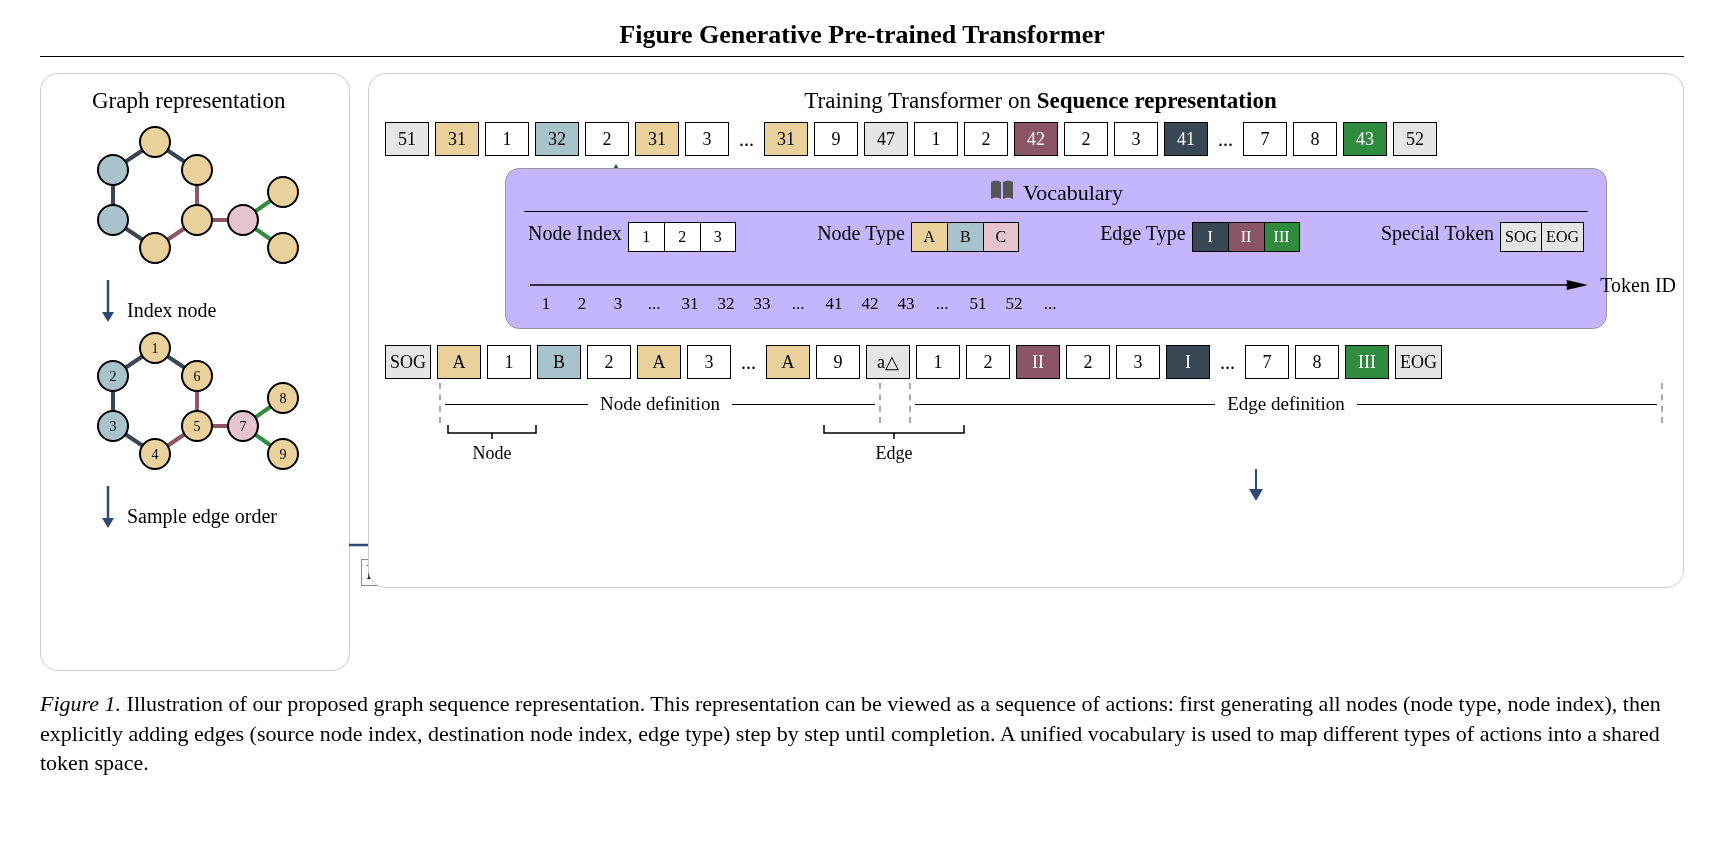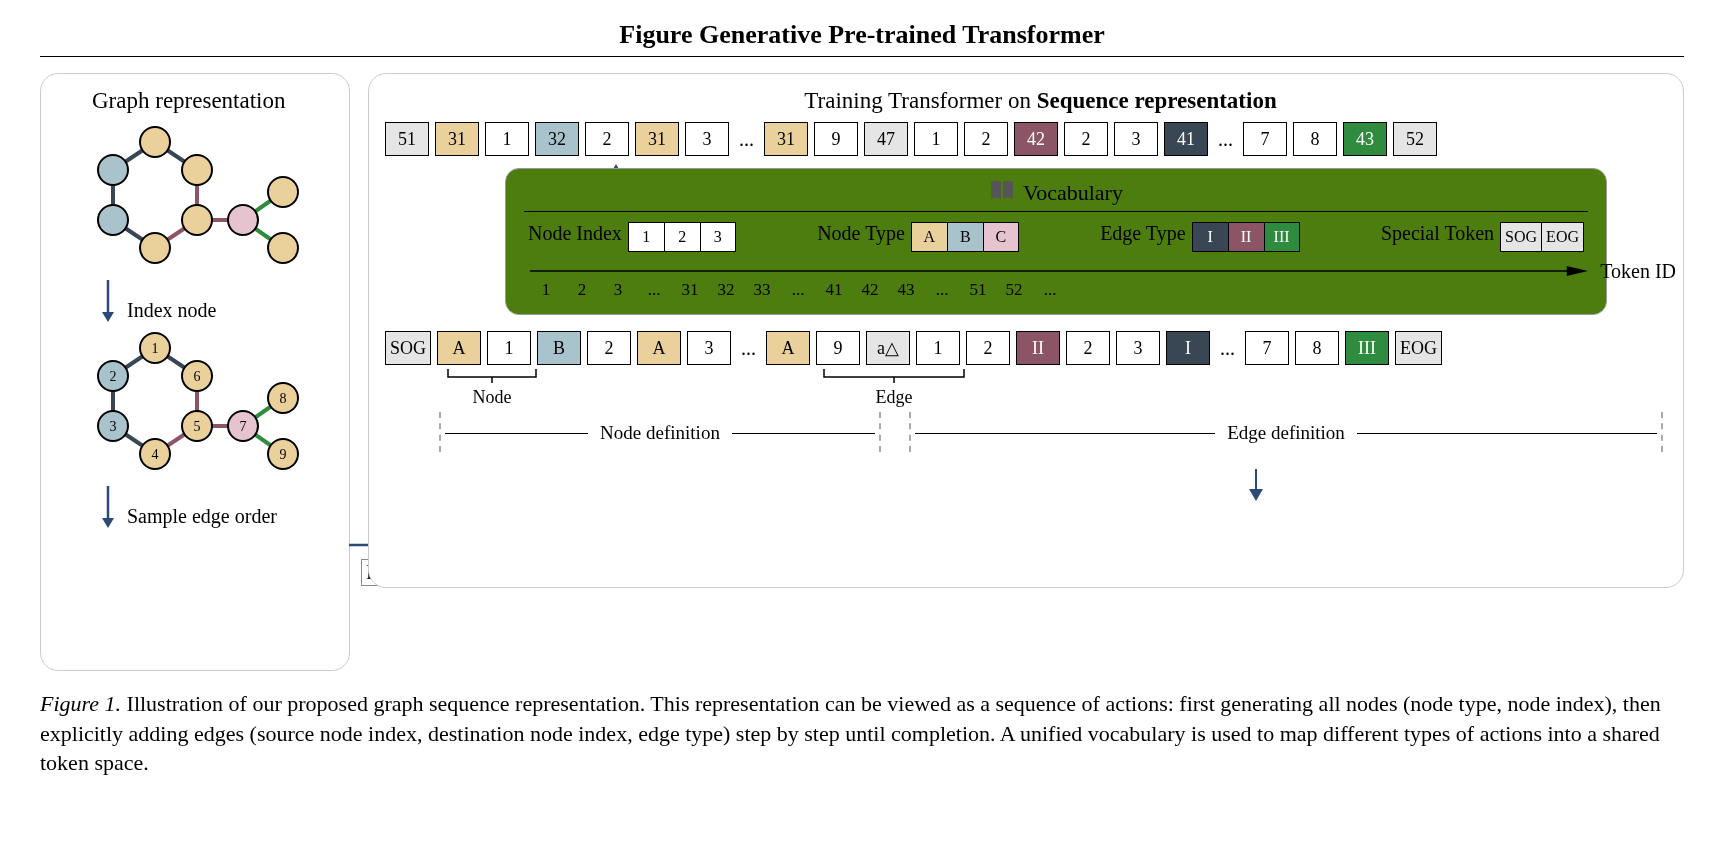--- a/index.html
+++ b/index.html
@@ -74,21 +74,21 @@
   .tok.mauve { background:#8c5566; color:#fff; }
   .tok.green { background:#2f8b3d; color:#fff; }
   .dots { font-size:20px; padding: 0 4px; }
 
   
   .vocab-box {
     border: 1.5px solid #999;
     border-radius: 14px;
     padding: 10px 18px 14px;
     margin: 12px 60px 10px 120px;
-    background:#4d7c0f;
+    background:#c4b5fd;
     position:relative;
   }
   .vocab-header { display:flex; align-items:center; justify-content:center; gap:8px; margin-bottom:4px;}
   .vocab-header .icon { font-size:22px; color:#444;}
   .vocab-header .label { font-size:22px;}
   .vocab-hr { border:none; border-top:1px solid #000; margin:4px 0 10px;}
   .vocab-cols { display:flex; gap:50px; align-items:flex-start; justify-content:space-between; padding:0 4px;}
   .vcol { display:flex; gap:6px;}
   .vcol-label { font-size:20px; margin-bottom:2px;}
   .vcol-row { display:flex; gap:0;}
@@ -280,21 +280,21 @@
             </div>
           </div>
           <div class="vcol">
             <div class="vcol-label">Special Token</div>
             <div class="vcol-row">
               <div class="tok small grey">SOG</div>
               <div class="tok small grey">EOG</div>
             </div>
           </div>
         </div>
-      <div class="axis-line" style="margin-top:10px;">
+      <div class="axis-line" style="margin-top:24px;">
         <svg viewBox="0 0 700 18" preserveAspectRatio="none">
             <line x1="4" y1="9" x2="688" y2="9" stroke="#000" stroke-width="1.5"></line>
             <polygon points="700,9 686,4 686,14" fill="#000"></polygon>
         <g id="axis-tick-marks"></g>
         </svg>
         <div class="tokenid-label">Token ID</div>
       </div>
       <div class="axis-ticks" id="axis-ticks">
           <span>1</span>
           <span>2</span>
@@ -339,54 +339,54 @@
         <div class="tok white">2</div>
         <div class="tok white">3</div>
         <div class="tok dark">I</div>
         <span class="dots">...</span>
         <div class="tok white">7</div>
         <div class="tok white">8</div>
         <div class="tok green">III</div>
         <div class="tok grey">EOG</div>
       </div>
 
+    <div style="display:flex; align-items:center; margin-top:4px;">
+      <div style="width:50px;"></div>
+      <span class="dashed" style="height:40px;"></span>
+      <div class="def-line" style="flex:0 0 430px;">
+        <div class="line"></div>
+          <div class="lbl">Node definition</div>
+          <div class="line"></div>
+      </div>
+      <span class="dashed" style="height:40px;"></span>
+      <div style="width:20px;"></div>
+      <span class="dashed" style="height:40px;"></span>
+      <div class="def-line" style="flex:1;">
+        <div class="line"></div>
+          <div class="lbl">Edge definition</div>
+          <div class="line"></div>
+      </div>
+      <span class="dashed" style="height:40px;"></span>
+    </div>
+
     <div style="display:flex; margin-top:2px;">
       <div style="width:58px;"></div>
       <div style="width:98px; text-align:center;">
         <svg width="96" height="14">
             <path d="M4 0 L4 8 L92 8 L92 0 M48 8 L48 14" stroke="#000" fill="none" stroke-width="1.5"></path>
           </svg>
         <div class="bracket-label">Node</div>
       </div>
       <div style="flex:1;"></div>
       <div style="width:150px; text-align:center; margin-left:-420px;">
         <svg width="148" height="14">
             <path d="M4 0 L4 8 L144 8 L144 0 M74 8 L74 14" stroke="#000" fill="none" stroke-width="1.5"></path>
           </svg>
         <div class="bracket-label">Edge</div>
       </div>
       <div style="flex:1;"></div>
     </div>
-
-    <div style="display:flex; align-items:center; margin-top:4px;">
-      <div style="width:50px;"></div>
-      <span class="dashed" style="height:40px;"></span>
-      <div class="def-line" style="flex:0 0 430px;">
-        <div class="line"></div>
-          <div class="lbl">Node definition</div>
-          <div class="line"></div>
-      </div>
-      <span class="dashed" style="height:40px;"></span>
-      <div style="width:20px;"></div>
-      <span class="dashed" style="height:40px;"></span>
-      <div class="def-line" style="flex:1;">
-        <div class="line"></div>
-          <div class="lbl">Edge definition</div>
-          <div class="line"></div>
-      </div>
-      <span class="dashed" style="height:40px;"></span>
-    </div>
   </div>
 </div>
 
 <div class="caption">
   <em>Figure 1.</em><span> Illustration of our proposed graph sequence representation. This representation can be viewed as a sequence of actions: first generating all nodes (node type, node index), then explicitly adding edges (source node index, destination node index, edge type) step by step until completion. A unified vocabulary is used to map different types of actions into a shared token space.</span>
 </div>
 
 </body></html>

